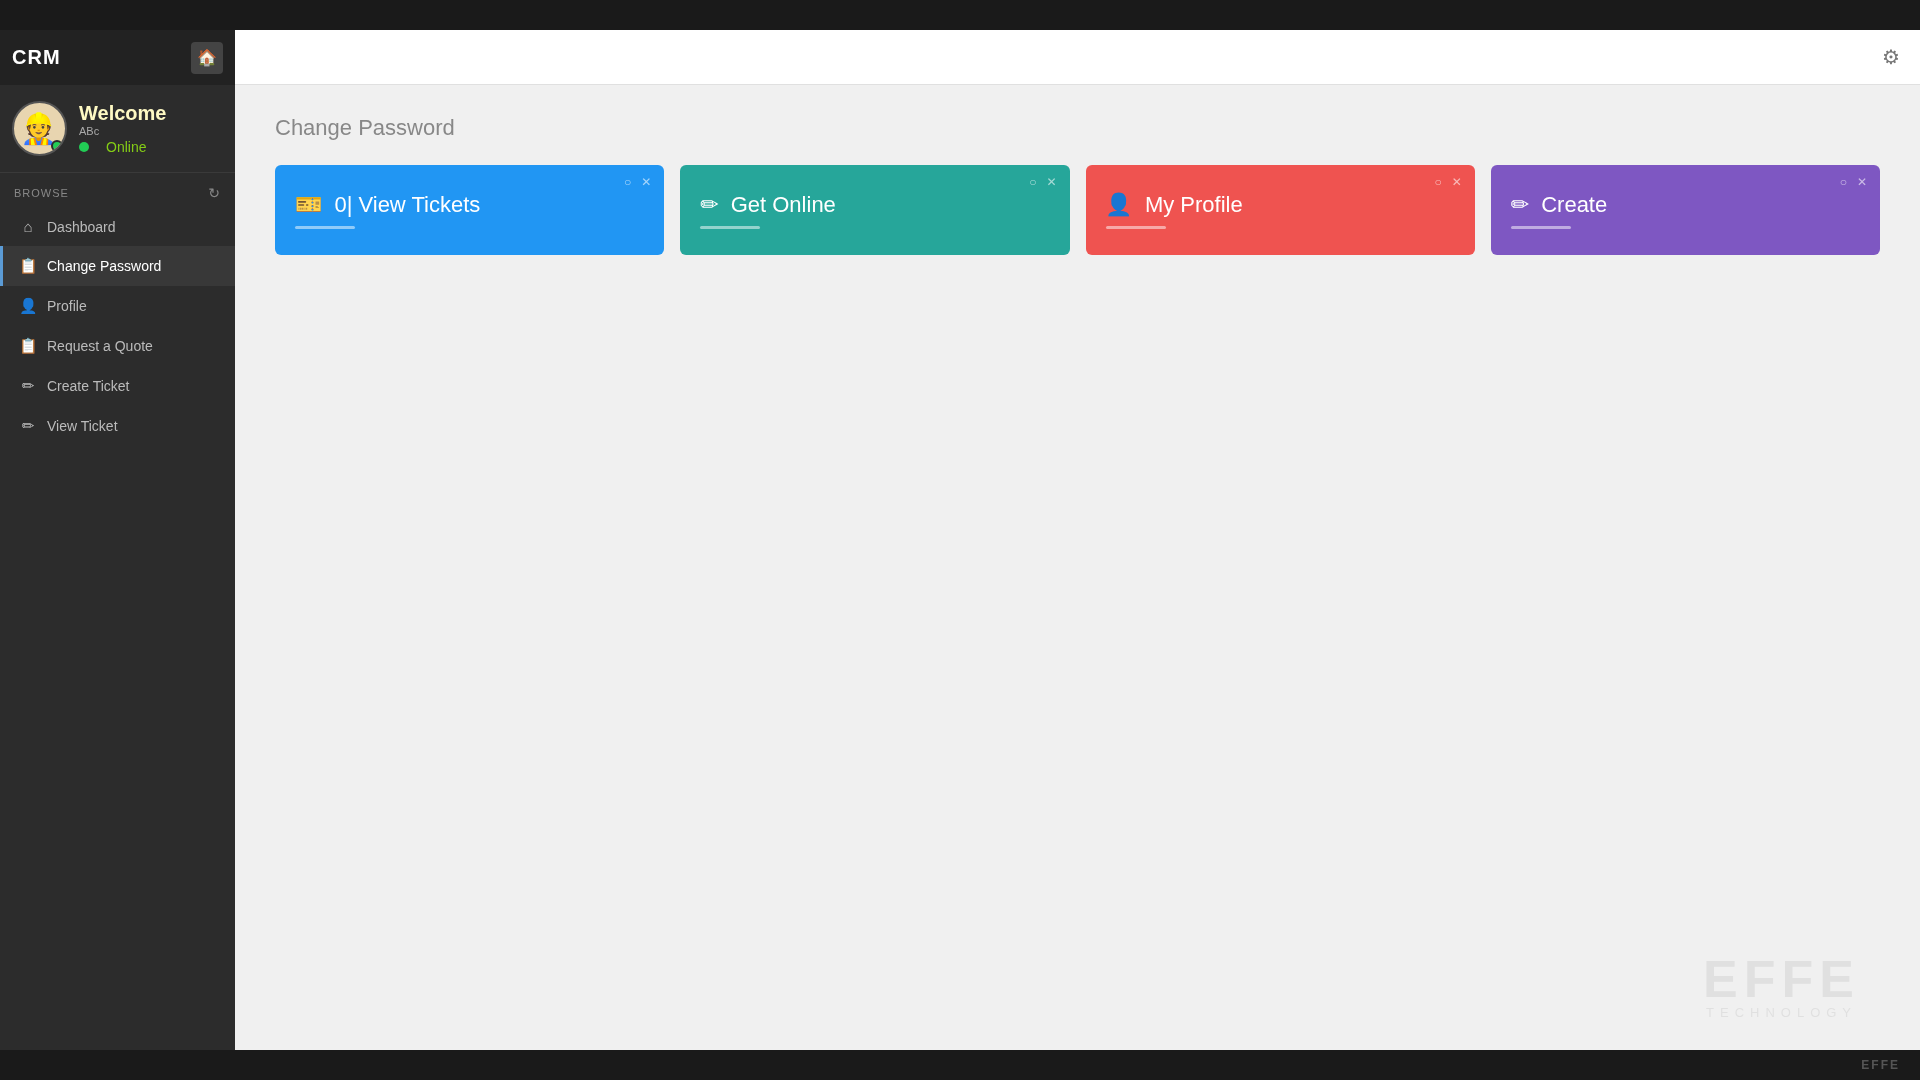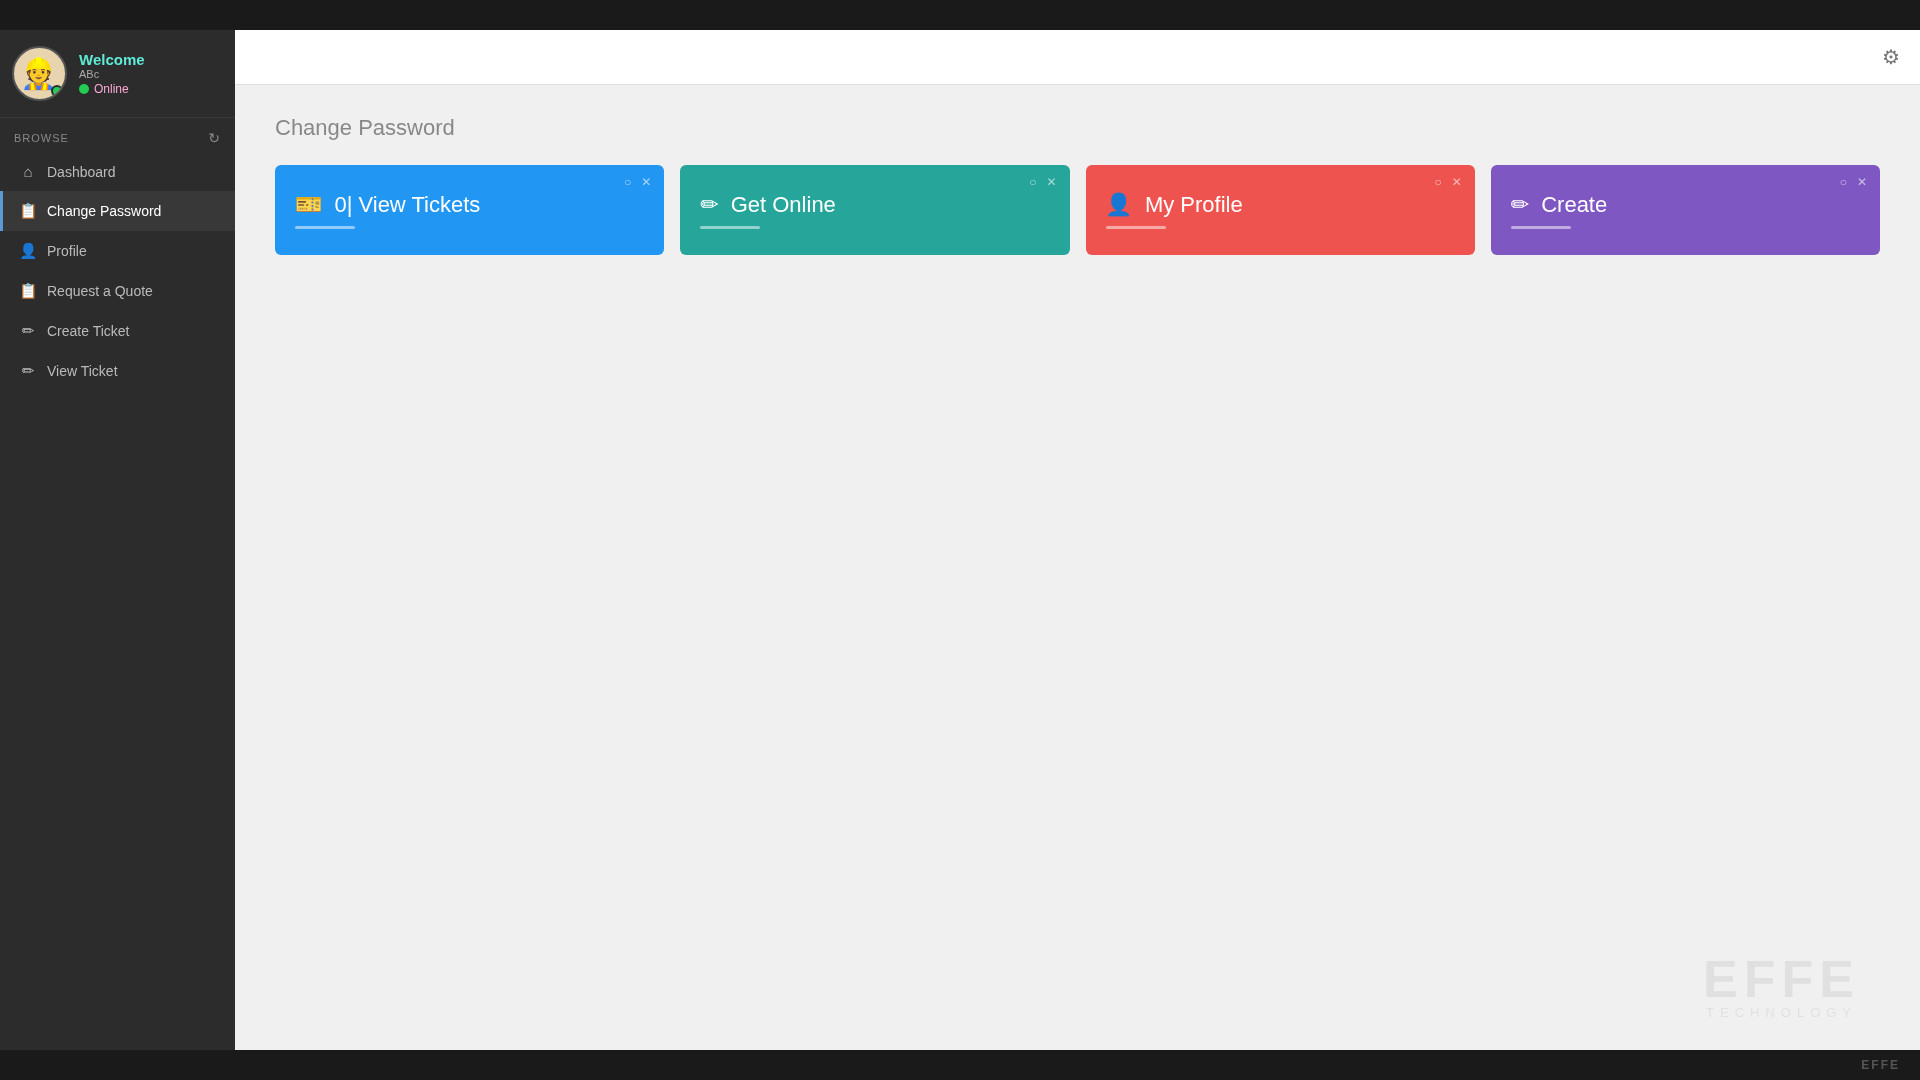--- a/index.html
+++ b/index.html
@@ -105,43 +105,44 @@
       height: 12px;
       background: #22cc55;
       border-radius: 50%;
       border: 2px solid #2c2c2c;
     }
     .user-info {
       display: flex;
       flex-direction: column;
     }
     .user-welcome {
-      color: #5eead4;
-      font-size: 15px;
+      color: #fef9c3;
+      font-size: 20px;
       font-weight: 600;
     }
     .user-name {
       color: #aaa;
       font-size: 11px;
     }
     .user-status {
       display: flex;
       align-items: center;
       gap: 5px;
       margin-top: 2px;
     }
     .status-dot {
       width: 10px;
       height: 10px;
       background: #22cc55;
       border-radius: 50%;
     }
     .status-label {
-      color: #f9a8d4;
-      font-size: 12px;
+      color: #84cc16;
+      font-size: 14px;
+      margin-left: 12px;
     }
 
     .browse-header {
       display: flex;
       align-items: center;
       justify-content: space-between;
       padding: 12px 14px 6px;
       color: #888;
       font-size: 11px;
       text-transform: uppercase;
@@ -298,20 +299,24 @@
     }
   </style>
 </head>
 <body>
 
 <div class="top-bar"></div>
 
 <div class="app-container">
 
   <div class="sidebar">
+    <div class="sidebar-header">
+      <span class="sidebar-brand">CRM</span>
+      <button class="sidebar-home-btn">🏠</button>
+    </div>
 
     <div class="user-section">
       <div class="avatar">
         <span class="avatar-icon">👷</span>
         <div class="avatar-badge"></div>
       </div>
       <div class="user-info">
         <span class="user-welcome">Welcome</span>
         <span class="user-name">ABc</span>
         <div class="user-status">

